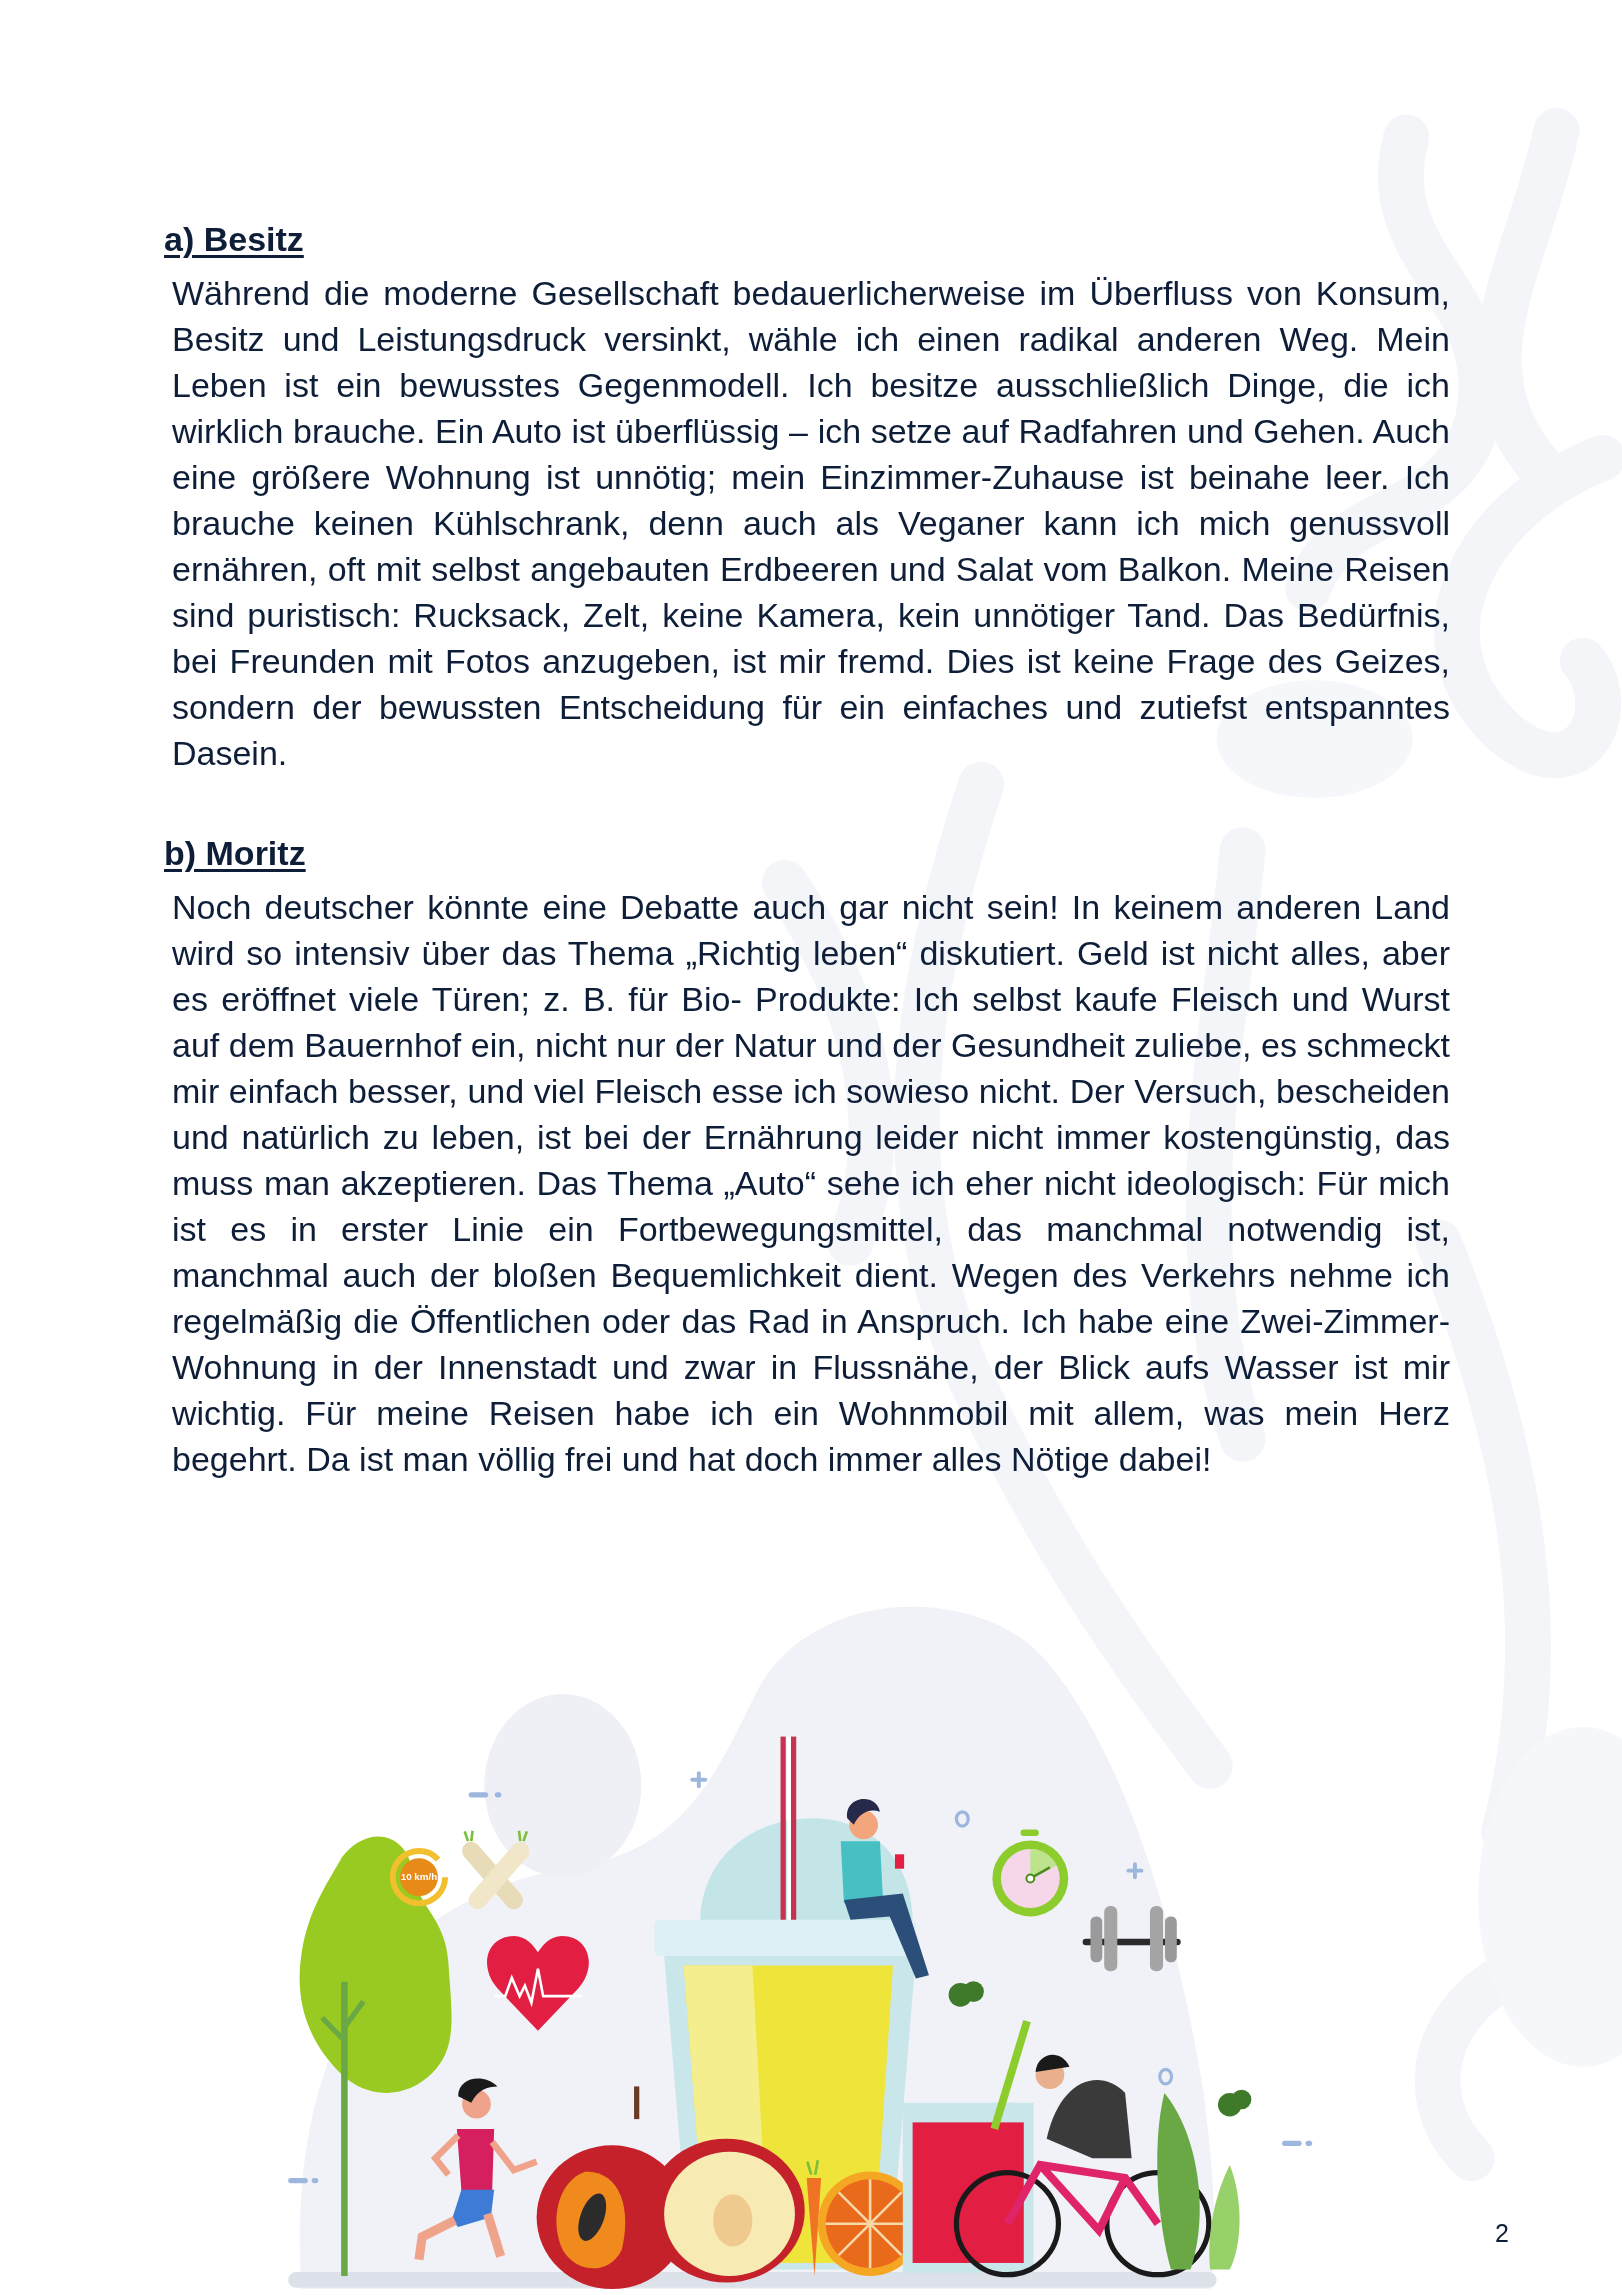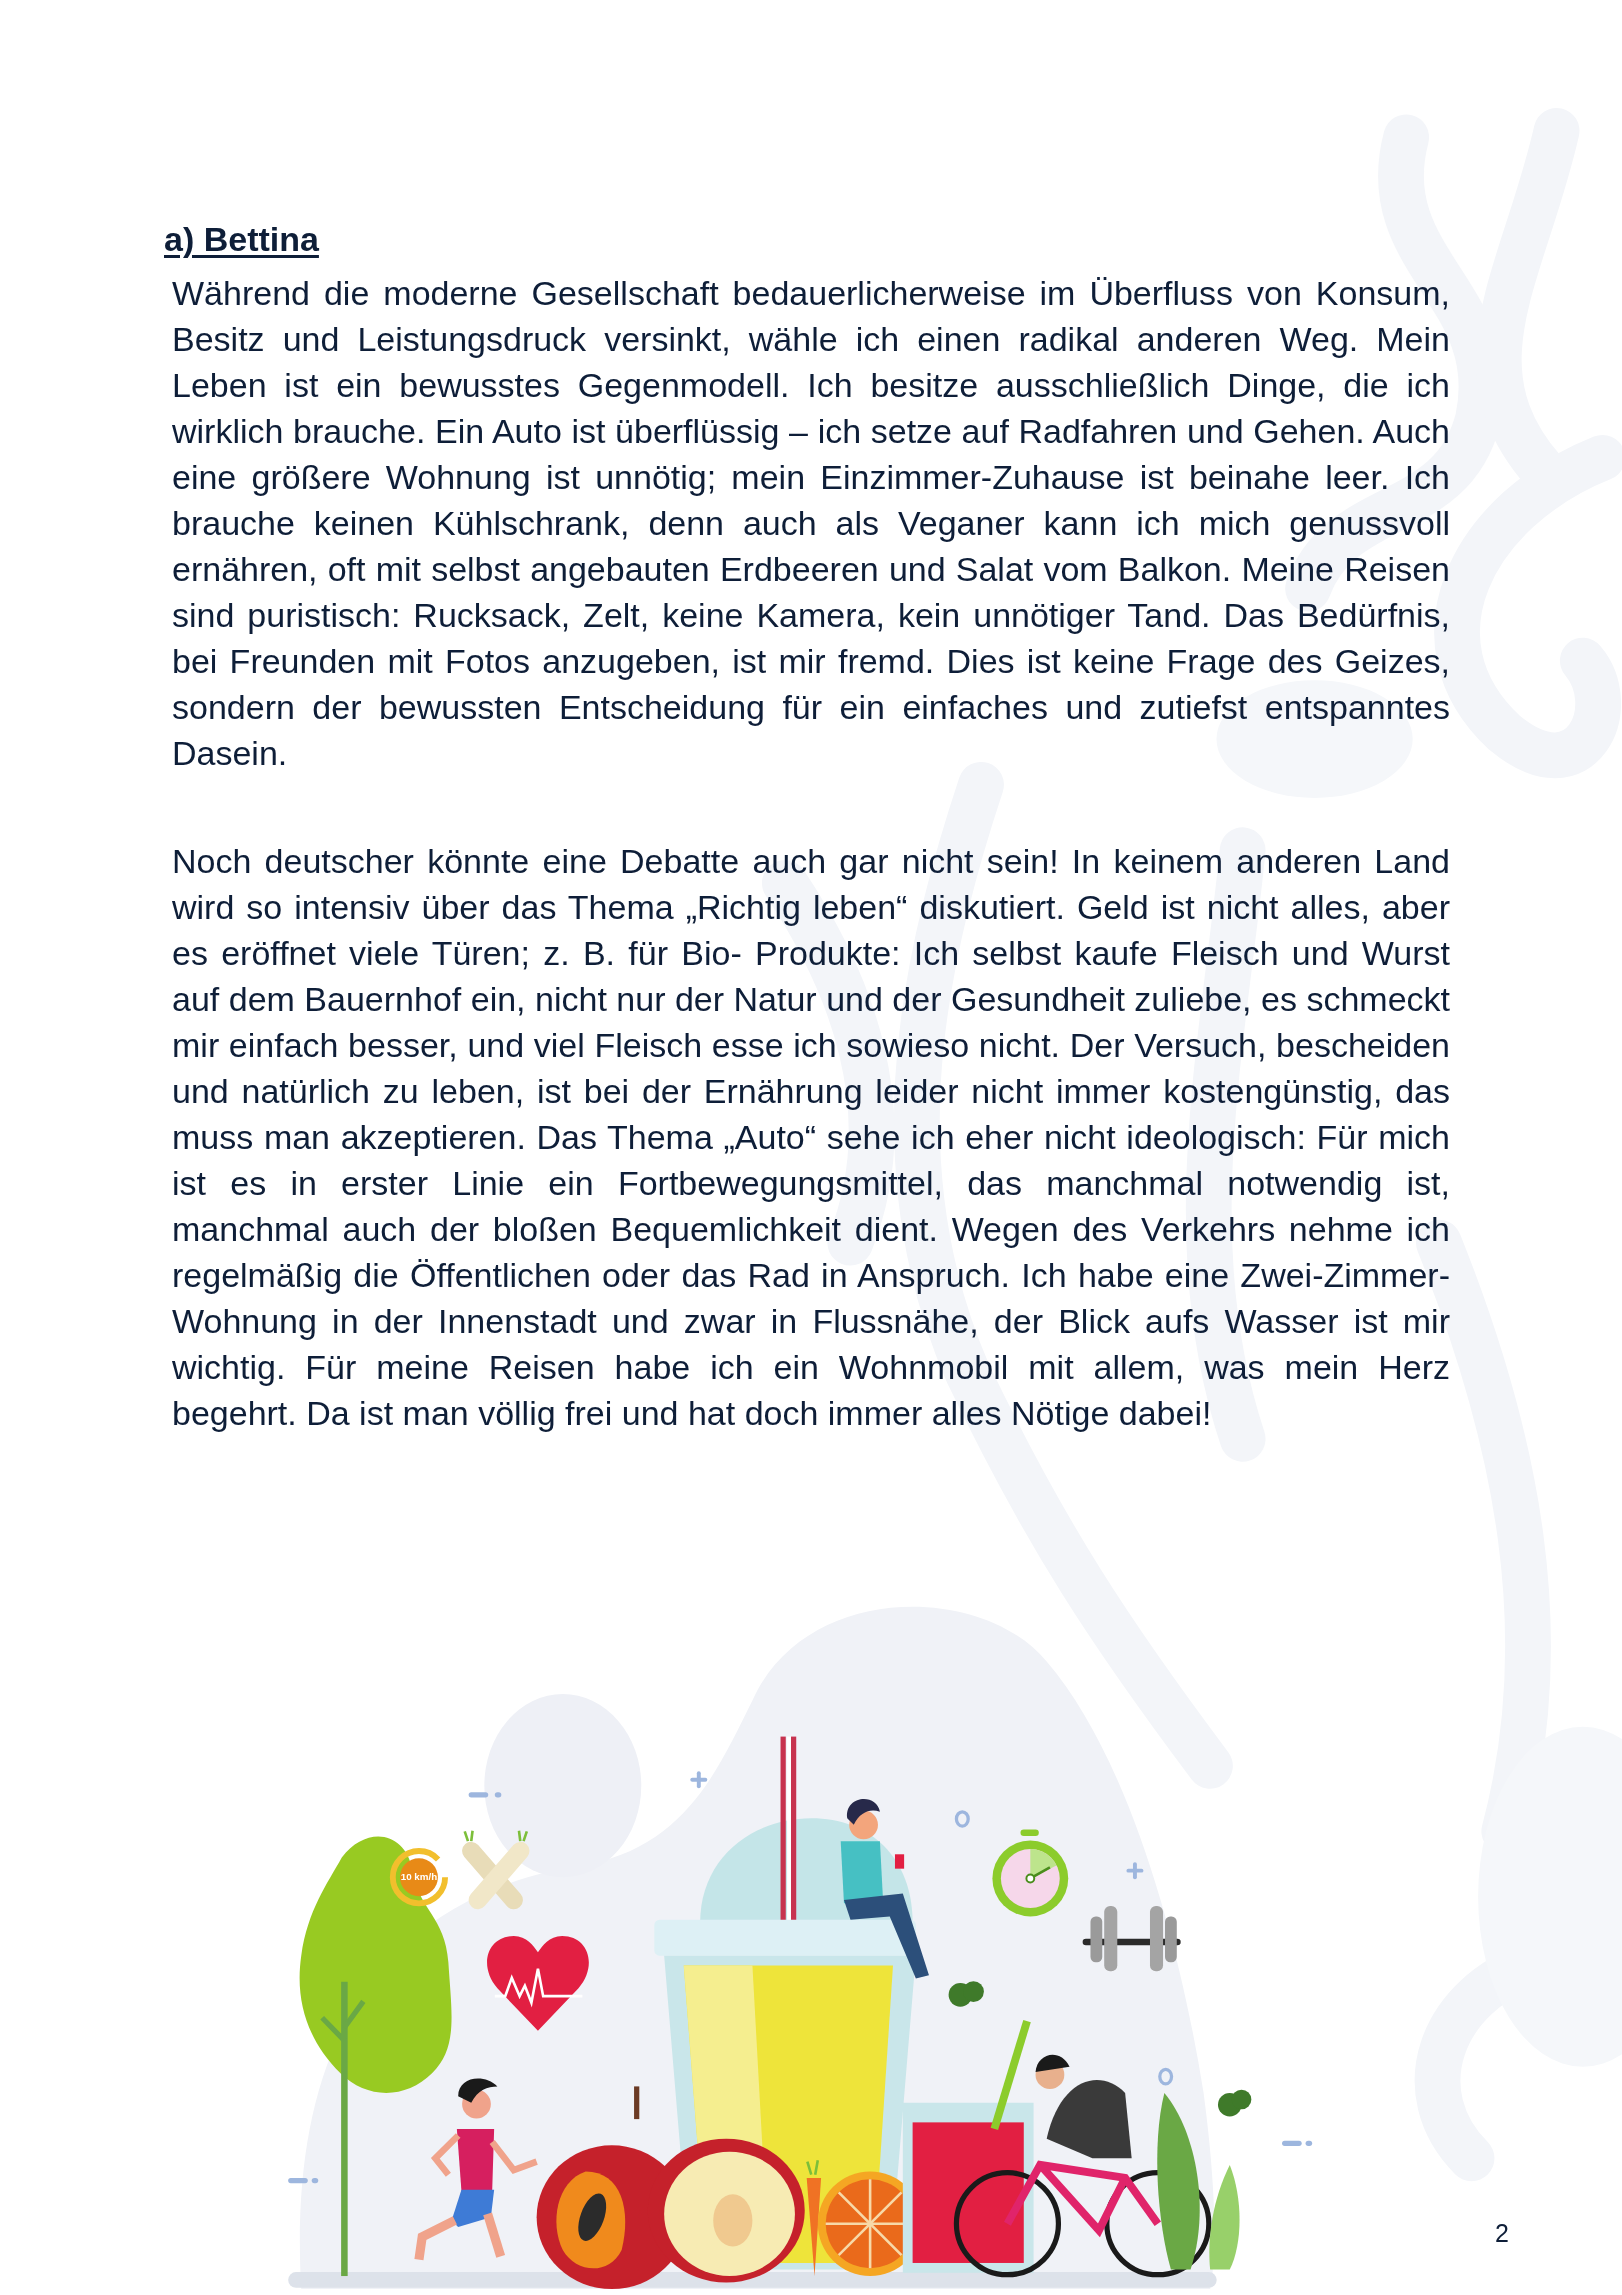--- a/index.html
+++ b/index.html
@@ -40,23 +40,24 @@
       <path d="M2350 3000 C2200 3050 2150 3200 2250 3300"></path>
       <path d="M1200 1350 C1300 1500 1380 1700 1300 1900"></path>
     </g>
     <g fill="#f5f7fa">
       <ellipse cx="2010" cy="1130" rx="150" ry="90"></ellipse>
       <ellipse cx="2420" cy="2900" rx="160" ry="260"></ellipse>
     </g>
   </svg>
 
   <div class="content">
-    <h2 class="section-heading">a) Bettina</h2>
+    <h2 class="section-heading">a) Besitz</h2>
     <p class="para">Während die moderne Gesellschaft bedauerlicherweise im Überfluss von Konsum, Besitz und Leistungsdruck versinkt, wähle ich einen radikal anderen Weg. Mein Leben ist ein bewusstes Gegenmodell. Ich besitze ausschließlich Dinge, die ich wirklich brauche. Ein Auto ist überflüssig – ich setze auf Radfahren und Gehen. Auch eine größere Wohnung ist unnötig; mein Einzimmer-Zuhause ist beinahe leer. Ich brauche keinen Kühlschrank, denn auch als Veganer kann ich mich genussvoll ernähren, oft mit selbst angebauten Erdbeeren und Salat vom Balkon. Meine Reisen sind puristisch: Rucksack, Zelt, keine Kamera, kein unnötiger Tand. Das Bedürfnis, bei Freunden mit Fotos anzugeben, ist mir fremd. Dies ist keine Frage des Geizes, sondern der bewussten Entscheidung für ein einfaches und zutiefst entspanntes Dasein.</p>
     <div class="gap"></div>
+    <h2 class="section-heading">b) Moritz</h2>
     <p class="para">Noch deutscher könnte eine Debatte auch gar nicht sein! In keinem anderen Land wird so intensiv über das Thema „Richtig leben“ diskutiert. Geld ist nicht alles, aber es eröffnet viele Türen; z. B. für Bio- Produkte: Ich selbst kaufe Fleisch und Wurst auf dem Bauernhof ein, nicht nur der Natur und der Gesundheit zuliebe, es schmeckt mir einfach besser, und viel Fleisch esse ich sowieso nicht. Der Versuch, bescheiden und natürlich zu leben, ist bei der Ernährung leider nicht immer kostengünstig, das muss man akzeptieren. Das Thema „Auto“ sehe ich eher nicht ideologisch: Für mich ist es in erster Linie ein Fortbewegungsmittel, das manchmal notwendig ist, manchmal auch der bloßen Bequemlichkeit dient. Wegen des Verkehrs nehme ich regelmäßig die Öffentlichen oder das Rad in Anspruch. Ich habe eine Zwei-Zimmer-Wohnung in der Innenstadt und zwar in Flussnähe, der Blick aufs Wasser ist mir wichtig. Für meine Reisen habe ich ein Wohnmobil mit allem, was mein Herz begehrt. Da ist man völlig frei und hat doch immer alles Nötige dabei!</p>
   </div>
 
   <svg class="illustration" viewBox="420 2440 1760 1069">
 
     <path d="M460 3500 C440 3150 560 2900 900 2850 C1050 2820 1100 2700 1150 2600 C1230 2420 1500 2420 1600 2540 C1720 2680 1800 2950 1840 3200 C1860 3350 1860 3450 1850 3500 Z" fill="#f0f2f7"></path>
     <ellipse cx="860" cy="2730" rx="120" ry="140" fill="#eef0f6"></ellipse>
 
     <rect x="440" y="3474" width="1420" height="24" rx="12" fill="#dde2ea"></rect>
 

